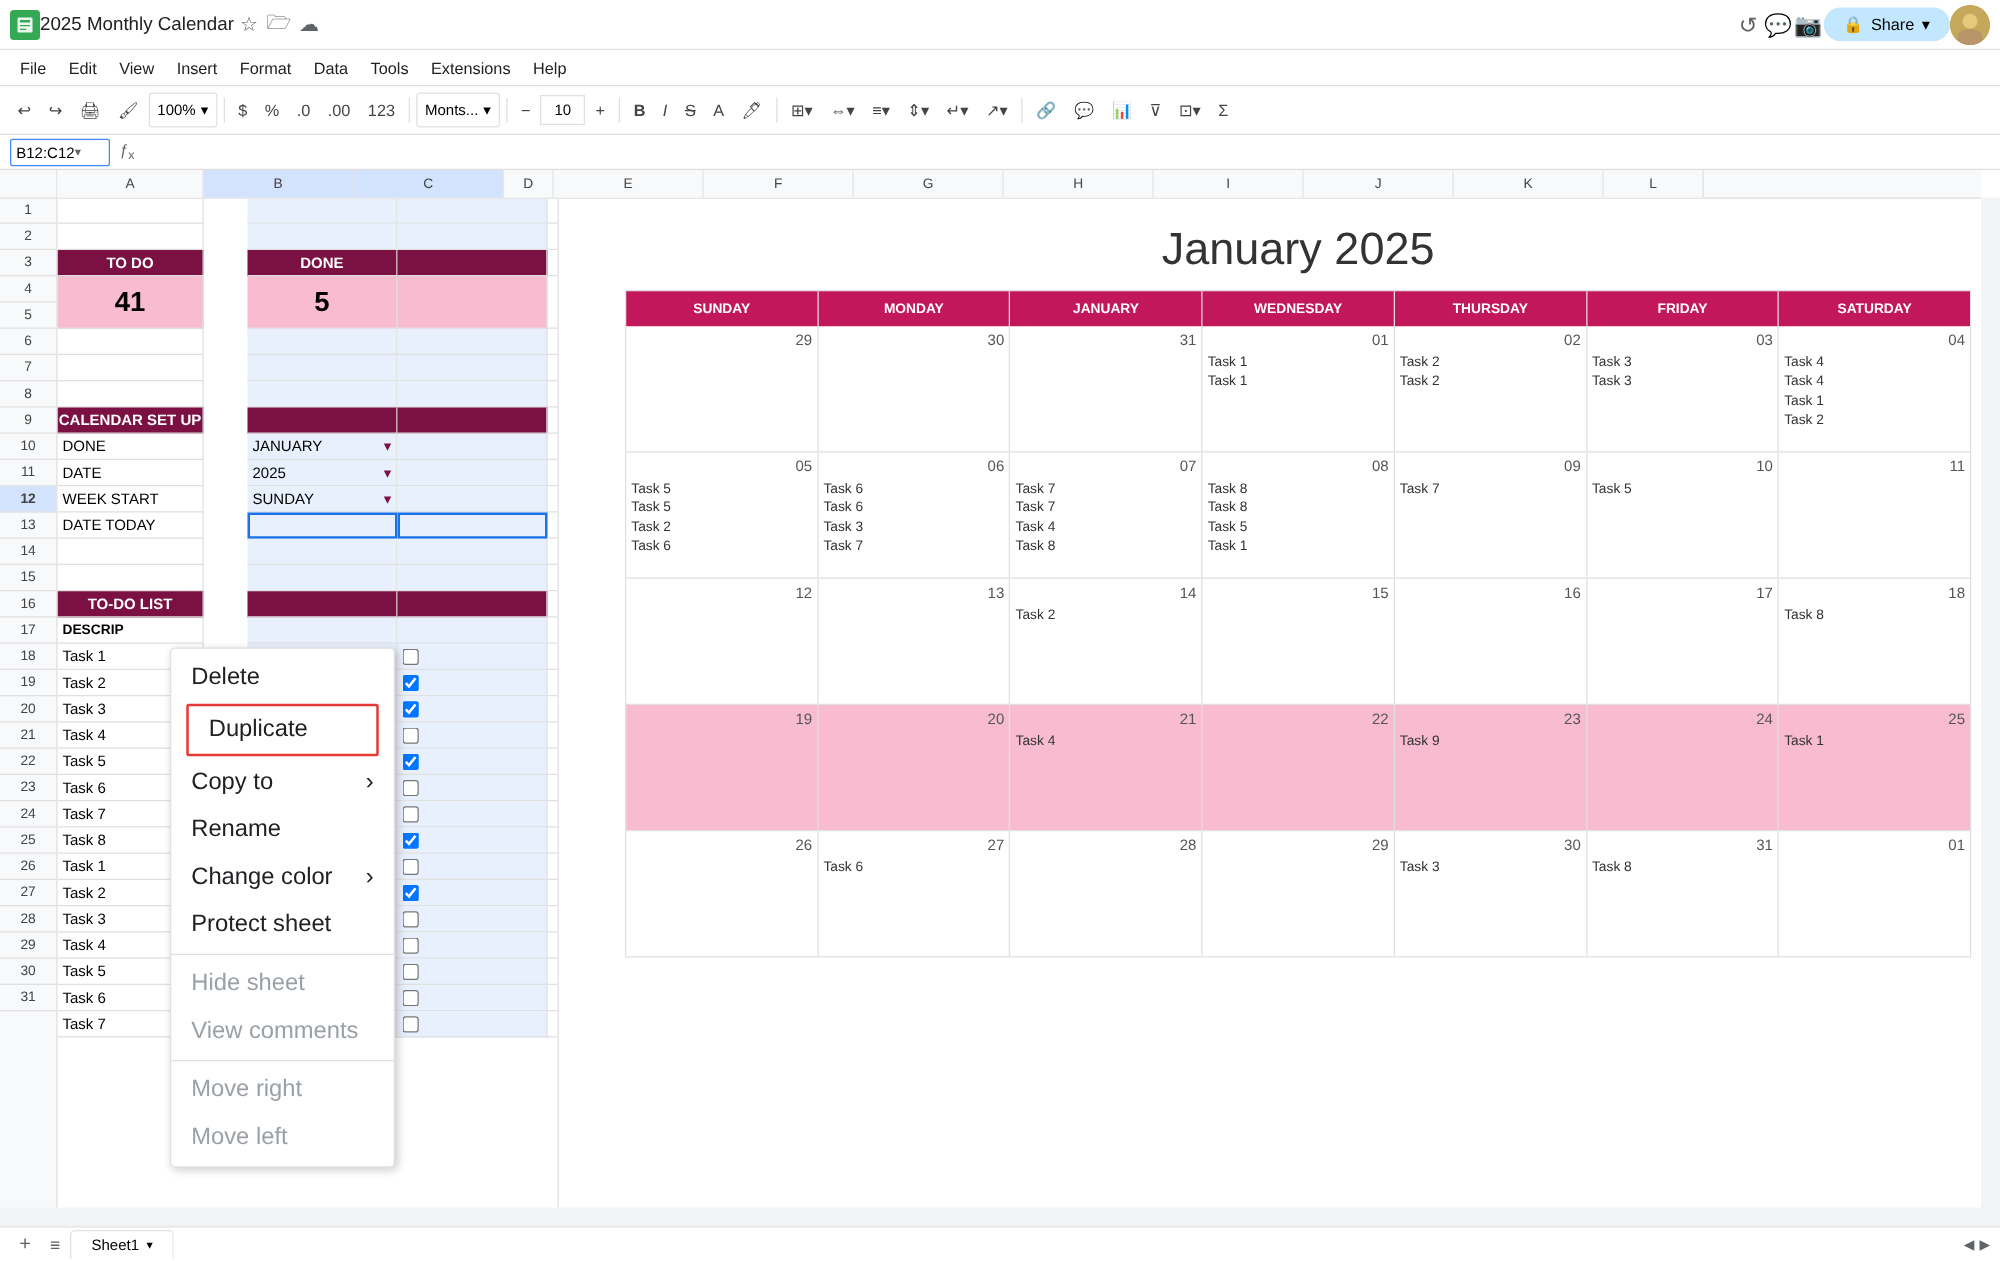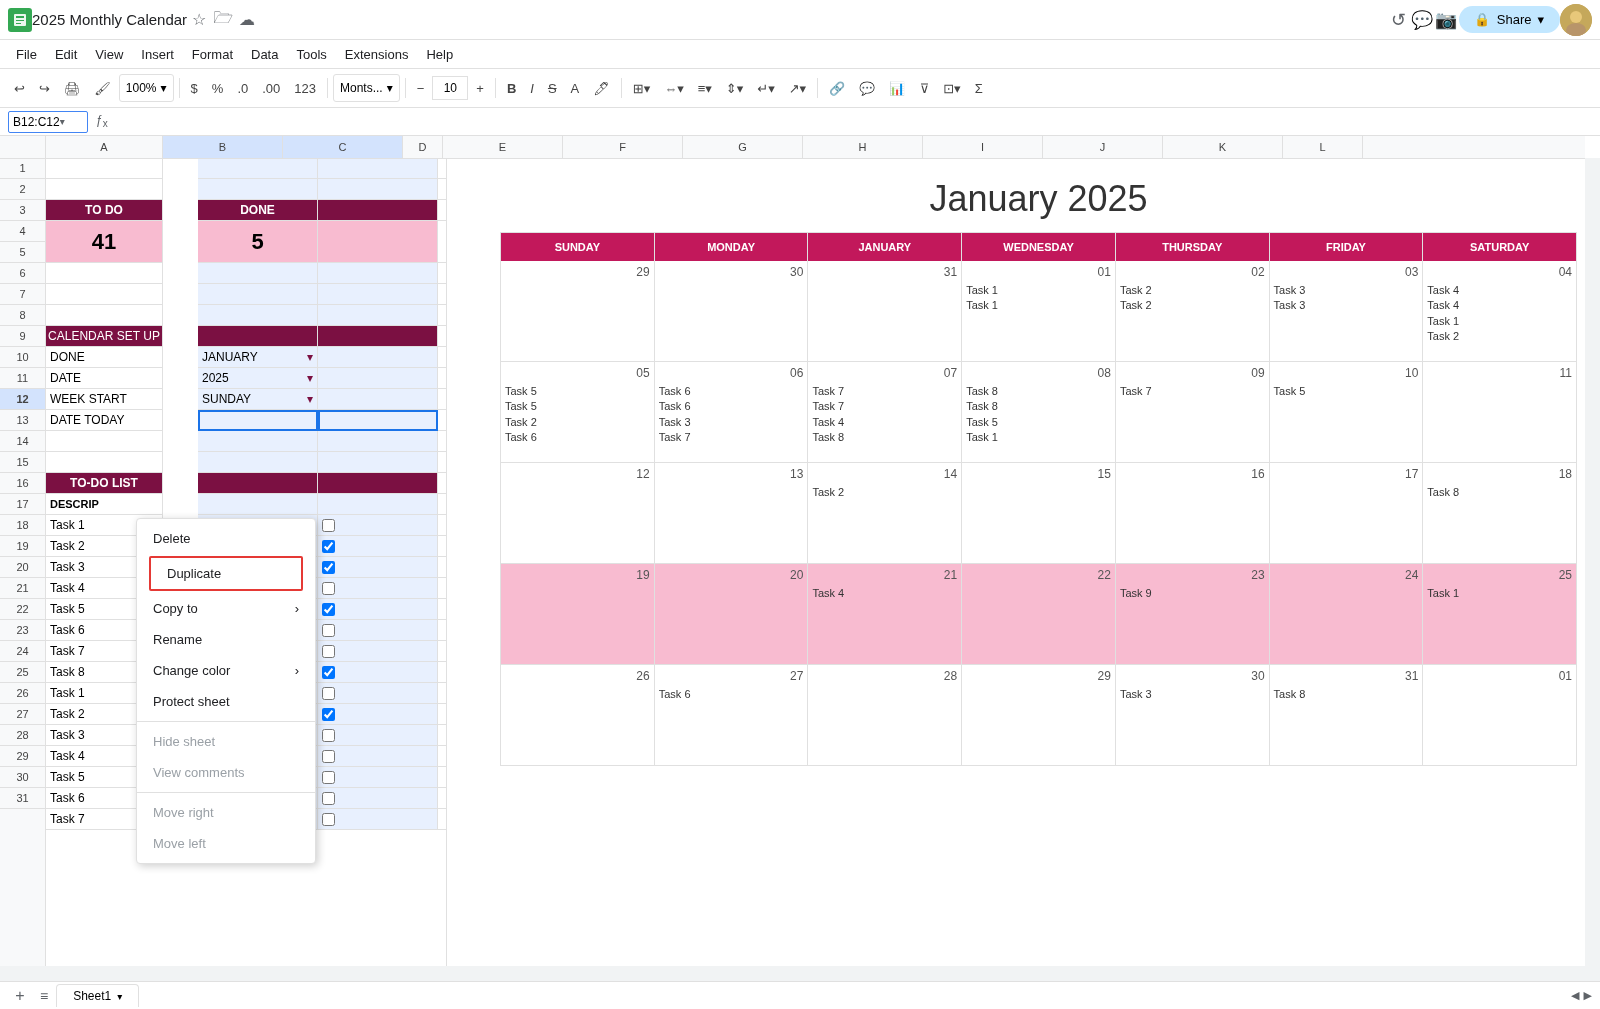--- a/index.html
+++ b/index.html
@@ -40,21 +40,21 @@
     .cell.selected-col { background: #e8f0fe; }
 
     
     #bottom-bar { height: 28px; display: flex; align-items: center; padding: 0 8px; border-top: 1px solid #e0e0e0; gap: 8px; background: #fff; position: absolute; bottom: 0; left: 0; right: 0; }
     #add-sheet-btn { width: 24px; height: 24px; display: flex; align-items: center; justify-content: center; cursor: pointer; font-size: 16px; color: #5f6368; }
     #sheet-tab { background: #fff; border: 1px solid #e0e0e0; border-bottom: none; border-radius: 4px 4px 0 0; padding: 4px 16px; font-size: 12px; cursor: pointer; display: flex; align-items: center; gap: 6px; }
     .sheet-tab-dropdown { font-size: 10px; }
 
     
     #context-menu { position: absolute; left: 136px; top: 518px; background: #fff; border: 1px solid #e0e0e0; border-radius: 4px; box-shadow: 2px 2px 8px rgba(0,0,0,0.2); width: 180px; z-index: 100; padding: 4px 0; }
-    .ctx-item { padding: 8px 16px; cursor: pointer; font-size: 13px; color: #202124; display: flex; align-items: center; justify-content: space-between; }
+    .ctx-item { padding: 8px 16px; cursor: pointer; font-size: 19px; color: #202124; display: flex; align-items: center; justify-content: space-between; }
     .ctx-item.highlighted { background: #fff; border: 2px solid #e53935; border-radius: 2px; }
     .ctx-item.disabled { color: #9aa0a6; cursor: default; }
     .ctx-sep { height: 1px; background: #e0e0e0; margin: 4px 0; }
 
     
     .col-A { width: 117px; min-width: 117px; }
     .col-B { width: 120px; min-width: 120px; margin-left: 35px; }
     .col-C { width: 120px; min-width: 120px; }
     .col-D { width: 40px; min-width: 40px; }
     input[type=checkbox] { width: 13px; height: 13px; }
@@ -281,21 +281,21 @@
         </div>
 
         <div class="grid-row">
           <div class="cell col-A"></div>
           <div class="cell col-B selected-col"></div>
           <div class="cell col-C selected-col"></div>
           <div class="cell col-D"></div>
         </div>
 
         <div class="grid-row">
-          <div class="cell col-A" style="background:#7b1042; color:#fff; font-weight:normal; font-size:12px; justify-content:center;">CALENDAR SET UP</div>
+          <div class="cell col-A" style="background:#7b1042; color:#fff; font-weight:bold; font-size:12px; justify-content:center;">CALENDAR SET UP</div>
           <div class="cell col-B selected-col" style="background:#7b1042;"></div>
           <div class="cell col-C selected-col" style="background:#7b1042;"></div>
           <div class="cell col-D"></div>
         </div>
 
         <div class="grid-row">
           <div class="cell col-A">DONE</div>
           <div class="cell col-B selected-col" style="justify-content:space-between;">JANUARY <span style="color:#7b1042;">▾</span></div>
           <div class="cell col-C selected-col"></div>
           <div class="cell col-D"></div>

